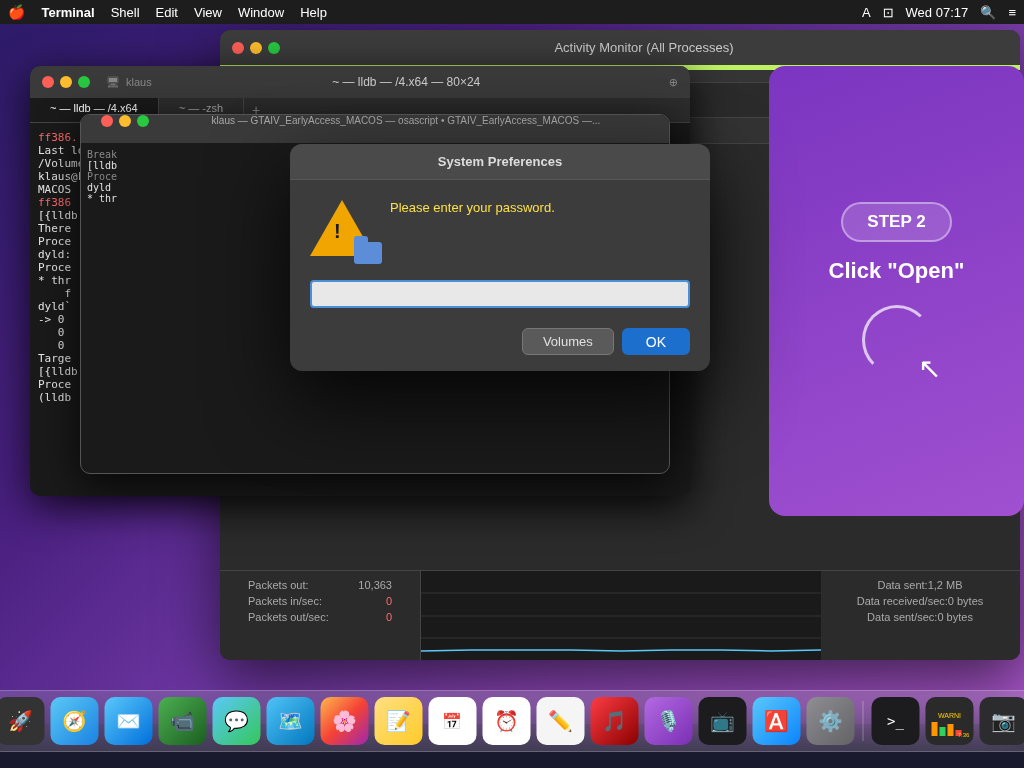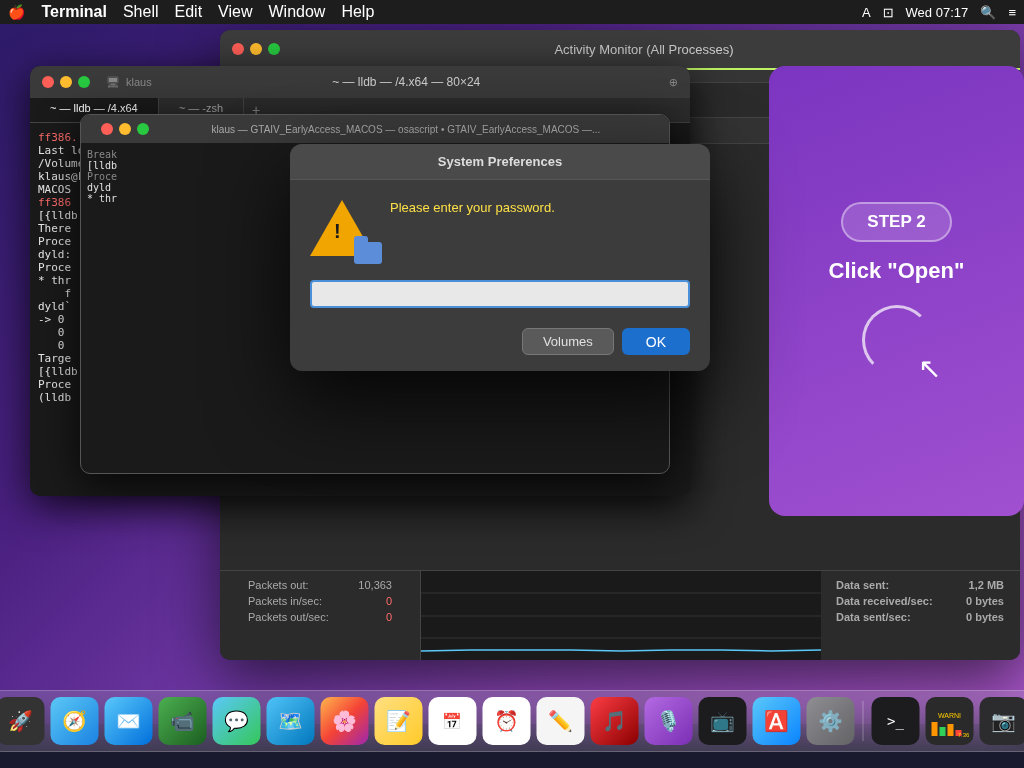--- a/index.html
+++ b/index.html
@@ -24,21 +24,21 @@
       position: absolute;
       top: 0;
       left: 0;
       z-index: 100;
     }
     .menubar-apple {
       font-size: 14px;
       color: white;
     }
     .menubar-item {
-      font-size: 16px;
+      font-size: 13px;
       color: white;
       font-weight: 500;
     }
     .menubar-item.bold { font-weight: 700; }
     .menubar-right {
       margin-left: auto;
       display: flex;
       align-items: center;
       gap: 12px;
       color: white;
@@ -66,21 +66,21 @@
       border-radius: 10px;
       overflow: hidden;
       box-shadow: 0 20px 60px rgba(0,0,0,0.6);
     }
     .am-titlebar {
       height: 40px;
       background: #3c3c3c;
       display: flex;
       align-items: center;
       padding: 0 12px;
-      border-bottom: 2px solid #bef264;
+      border-bottom: 5px solid #bef264;
     }
     .am-title {
       flex: 1;
       text-align: center;
       color: #ccc;
       font-size: 13px;
     }
     .am-tabs {
       display: flex;
       background: #2b2b2b;
@@ -138,23 +138,22 @@
       background: #1a1a1a;
     }
     .am-stats-right {
       width: 200px;
       padding: 8px 16px;
       font-size: 11px;
       color: #aaa;
     }
     .am-stats-right .stat-row {
       display: flex;
-      justify-content: space-between;
+      justify-content: center;
       margin-bottom: 4px;
-      font-weight: bold;
     }
 
     
     .terminal-main {
       position: absolute;
       top: 42px;
       left: 30px;
       width: 660px;
       height: 430px;
       background: #1a1a1a;
@@ -215,21 +214,20 @@
       background: #1a1a1a;
       border-radius: 10px;
       overflow: hidden;
       box-shadow: 0 10px 40px rgba(0,0,0,0.8);
       border: 1px solid #555;
     }
     .term-gtaiv-titlebar {
       height: 28px;
       background: #3a3a3a;
       display: flex;
-      align-items: center;
       padding: 0 20px;
       gap: 6px;
     }
     .dialog {
       width: 420px;
       background: #3c3c3c;
       border-radius: 12px;
       overflow: hidden;
       box-shadow: 0 30px 80px rgba(0,0,0,0.8);
       position: absolute;

